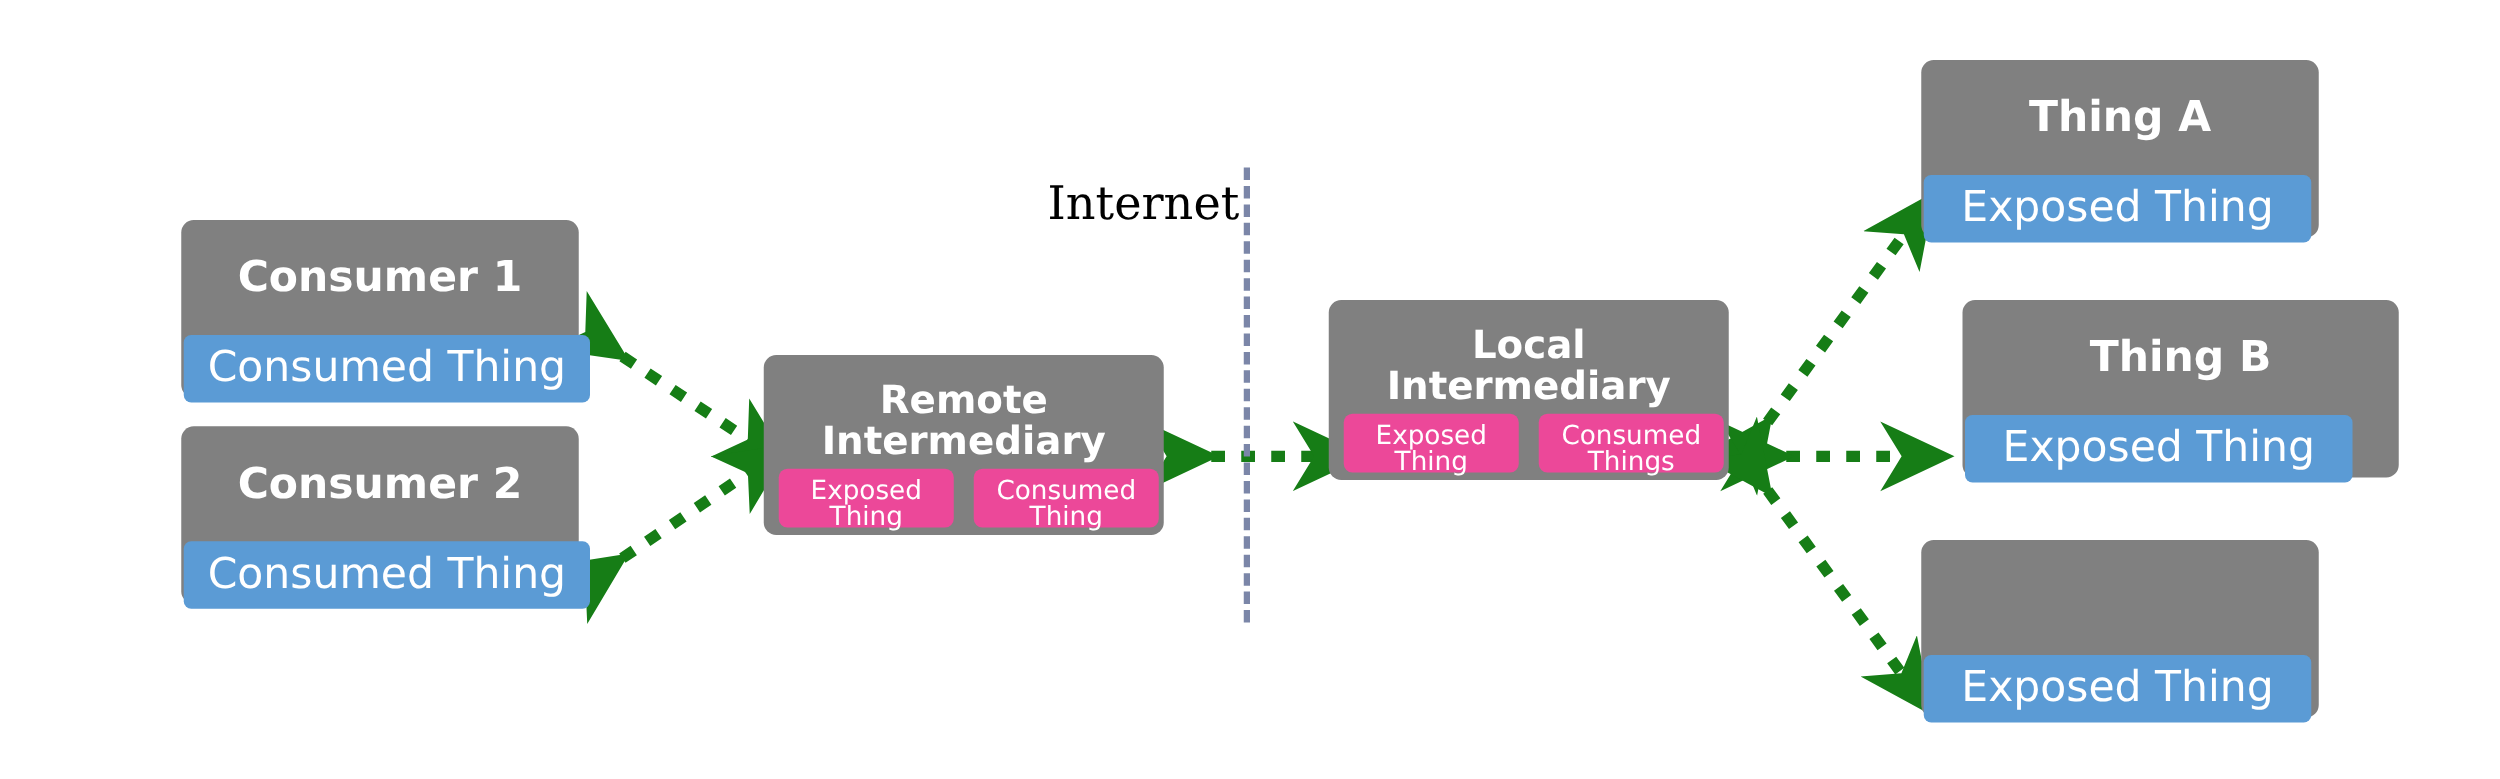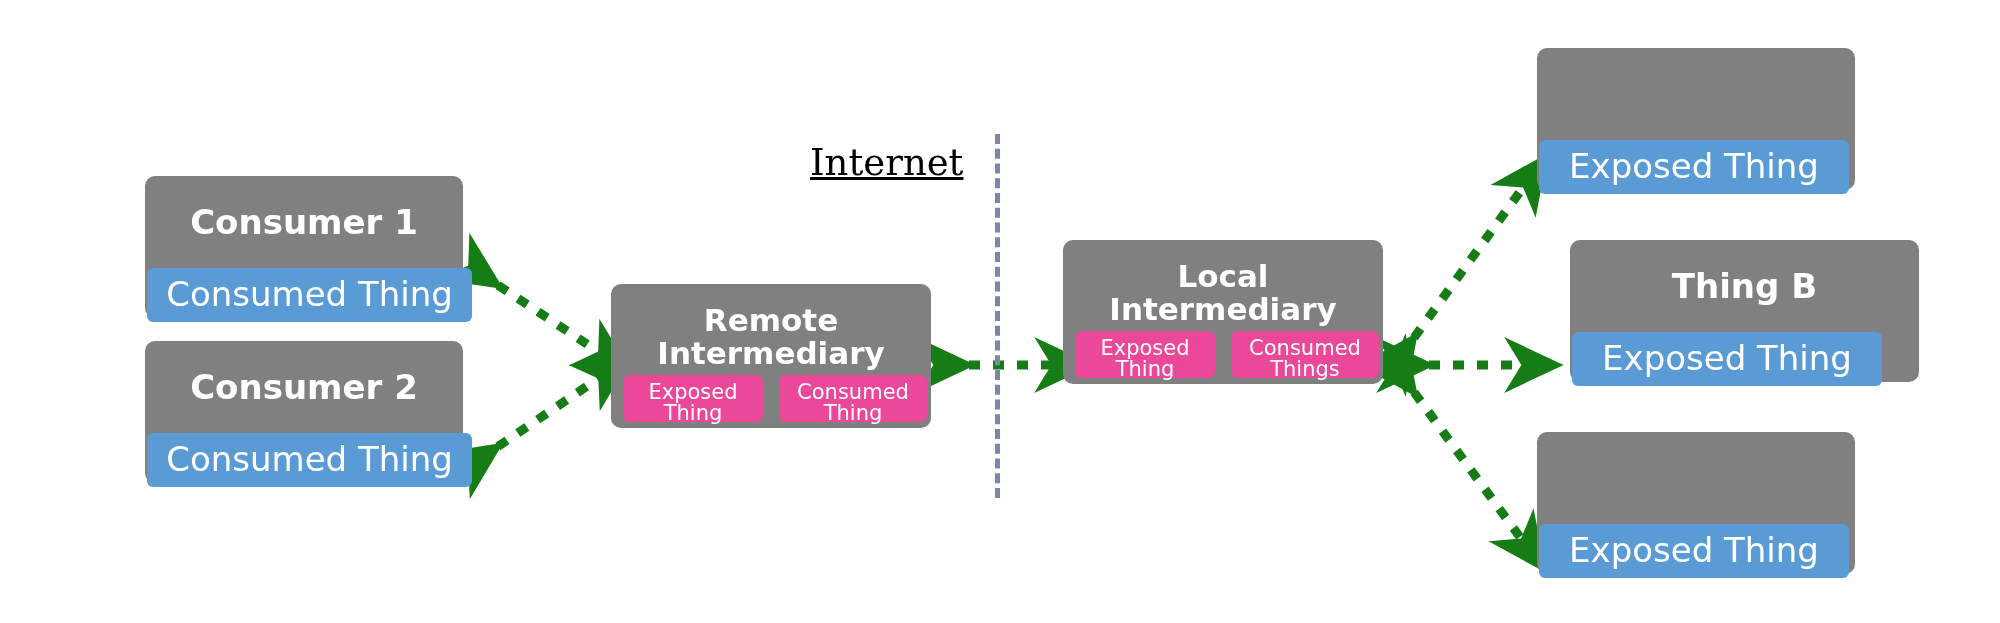--- a/index.html
+++ b/index.html
@@ -134,28 +134,29 @@
   <div class="node midnode" style="left:1063px; top:240px; width:320px; height:144px;">
     <div class="node-title">Local
 Intermediary</div>
     <div class="slot" style="left:12px; top:91px; width:140px; height:47px;">Exposed
 Thing</div>
     <div class="slot" style="left:168px; top:91px; width:148px; height:47px;">Consumed
 Things</div>
   </div>
 
   <div class="node leafnode" style="left:1537px; top:48px; width:318px; height:142px;">
+    <div class="node-title">Thing A</div>
     <div class="slot" style="top:92px; width:310px;">Exposed Thing</div>
   </div>
 
   <div class="node leafnode" style="left:1570px; top:240px; width:349px; height:142px;">
     <div class="node-title">Thing B</div>
     <div class="slot" style="top:92px; width:310px;">Exposed Thing</div>
   </div>
 
   <div class="node leafnode" style="left:1537px; top:432px; width:318px; height:142px;">
     <div class="slot" style="top:92px; width:310px;">Exposed Thing</div>
   </div>
 
   <div class="divider" style="left:995px; top:134px; height:364px;"></div>
-  <div class="divider-label" style="left:810px; top:141px;text-decoration:underline;">Internet</div>
+  <div class="divider-label" style="left:838px; top:141px;">Internet</div>
 
 </div>
 
 </body></html>

